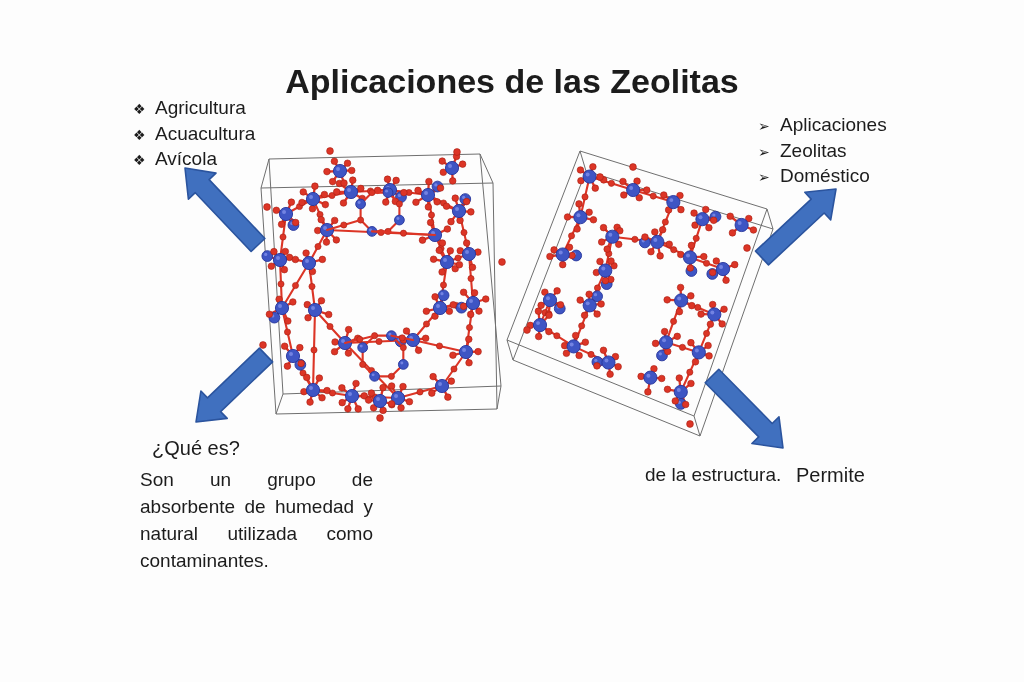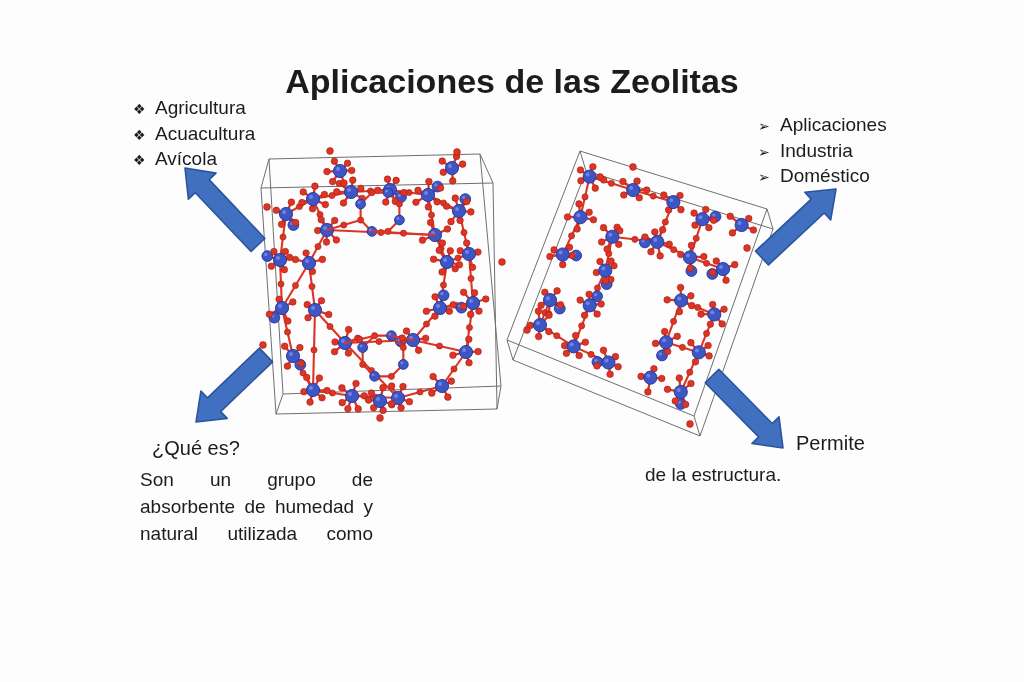--- a/index.html
+++ b/index.html
@@ -893,31 +893,32 @@
   </div>
 </div>
 
 <div class="abs blist" style="left:758px;top:113px;">
   <div class="li">
     <span class="bullet">➢</span>
     <span>Aplicaciones</span>
   </div>
   <div class="li">
     <span class="bullet">➢</span>
-    <span>Industria</span>
+    <span>Zeolitas</span>
   </div>
   <div class="li">
     <span class="bullet">➢</span>
     <span>Doméstico</span>
   </div>
 </div>
 
 <div class="abs subhead" style="left:152px;top:436px;">¿Qué es?</div>
 <div class="abs jpara" style="left:140px;top:466px;width:233px;">
   <div class="jline">Son un grupo de</div>
   <div class="jline">absorbente de humedad y</div>
   <div class="jline">natural utilizada como</div>
+  <div class="jlast">contaminantes.</div>
 </div>
 
-<div class="abs subhead" style="left:796px;top:431px;">Permite</div>
+<div class="abs subhead" style="left:796px;top:463px;">Permite</div>
 <div class="abs jpara" style="left:645px;top:461px;width:234px;">
   <div class="jlast">de la estructura.</div>
 </div>
 
 </body></html>

